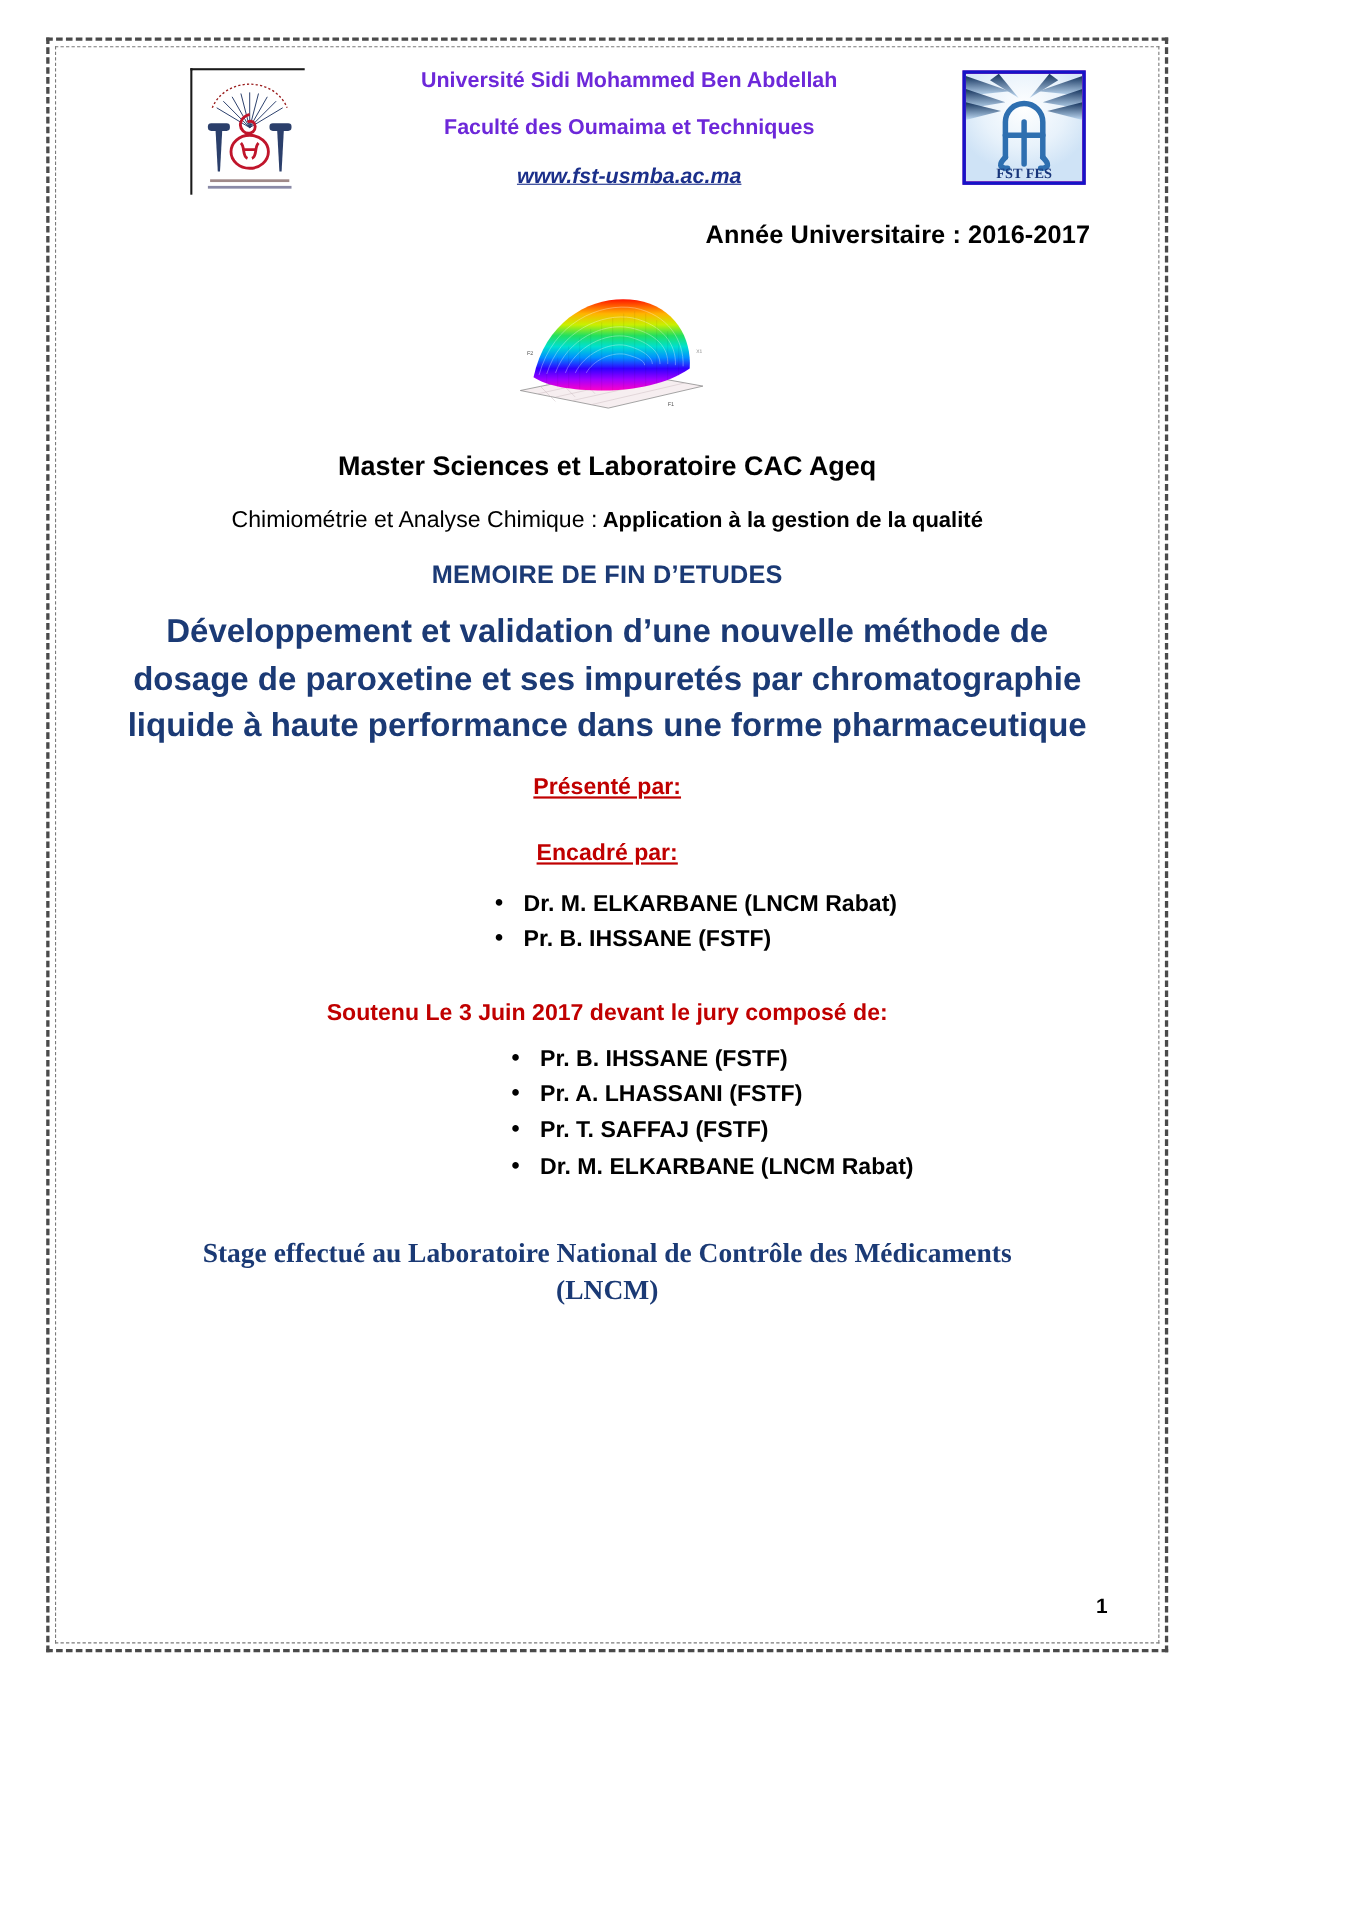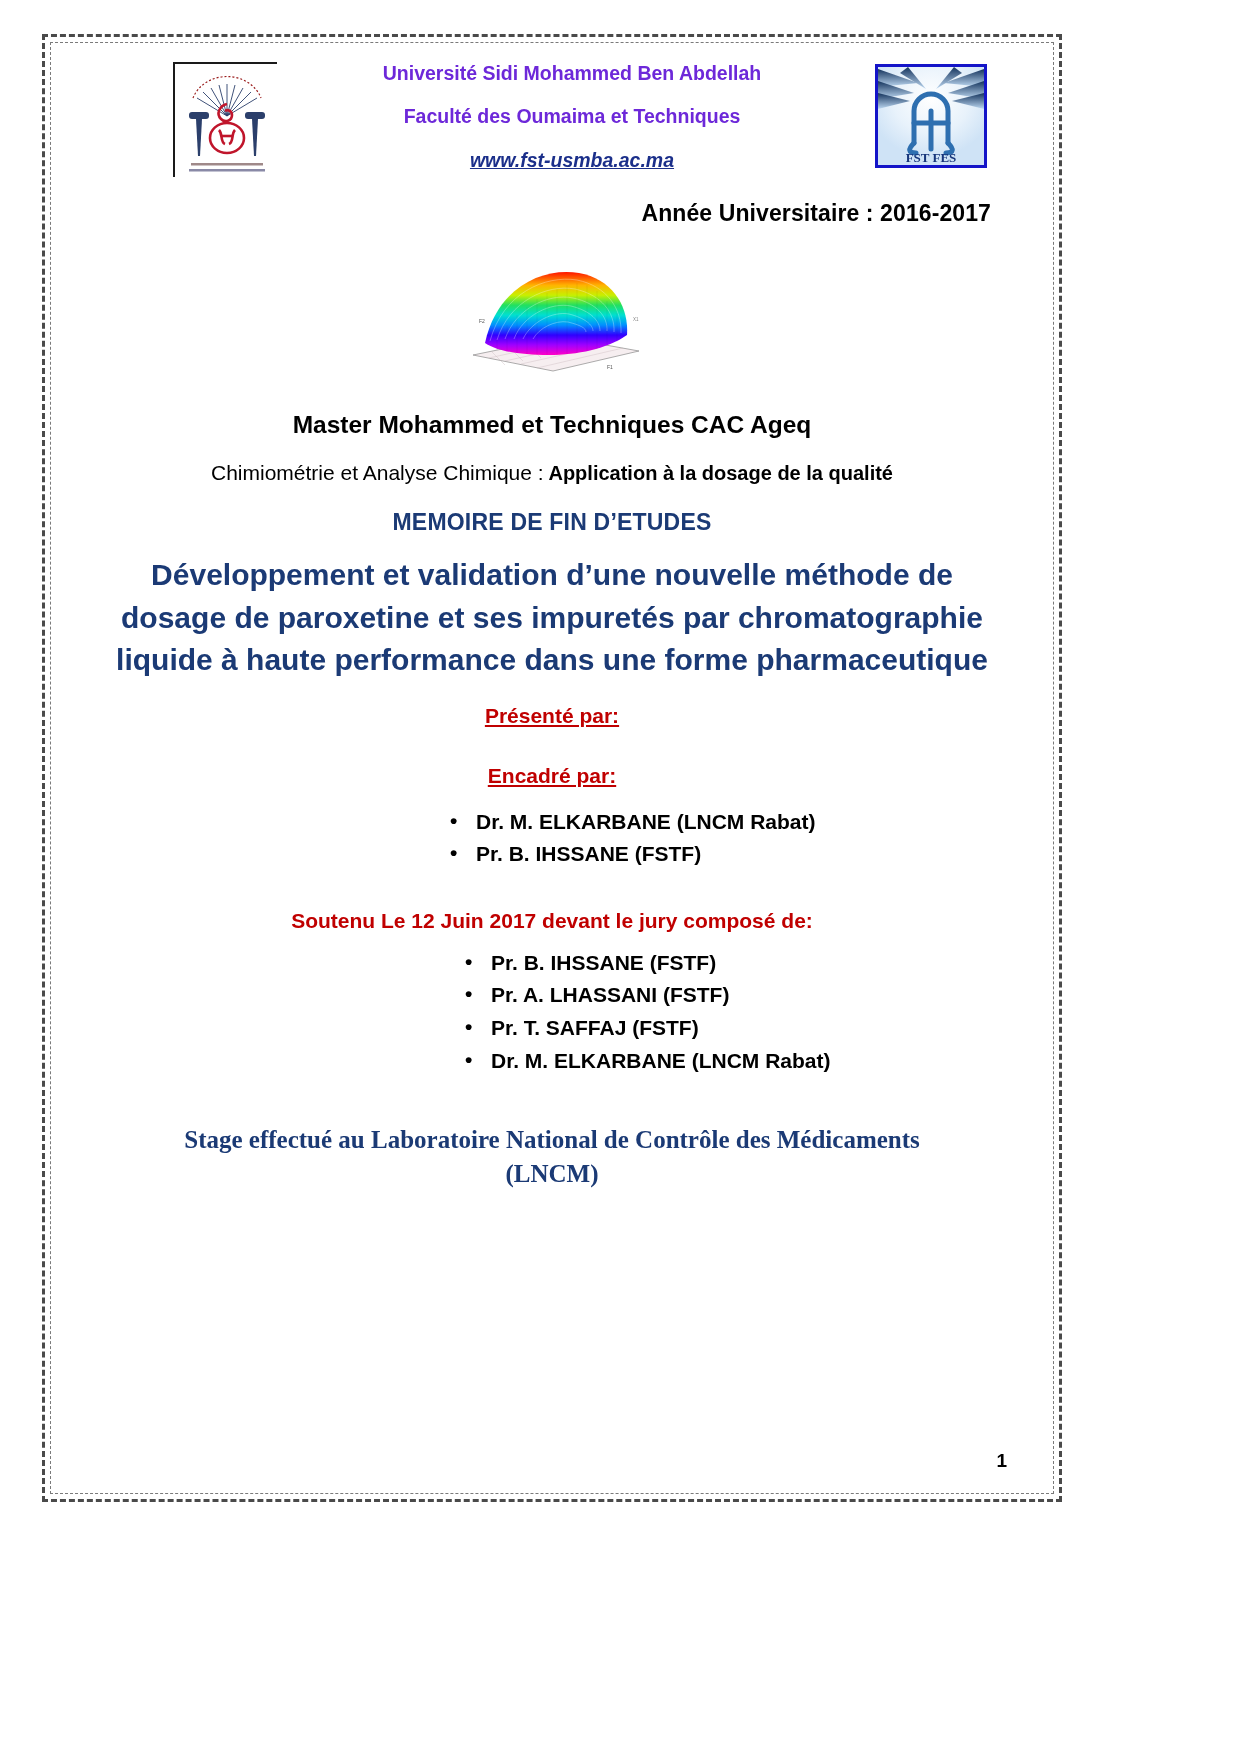--- a/index.html
+++ b/index.html
@@ -378,40 +378,40 @@
           </g>
         </g>
 
         <text x="22" y="72" font-family="Liberation Sans, sans-serif" font-size="5" fill="#555">F2</text>
         <text x="150" y="118" font-family="Liberation Sans, sans-serif" font-size="5" fill="#555">F1</text>
         <text x="176" y="70" font-family="Liberation Sans, sans-serif" font-size="4.5" fill="#888">X1</text>
       </svg>
     </div>
   </div>
 
-  <div class="deg-title">Master Mohammed et Techniques CAC Ageq</div>
+  <div class="deg-title">Master Sciences et Laboratoire CAC Ageq</div>
 
   <div class="deg-sub">
-    <span class="b">Chimiométrie et Analyse Chimique :</span><span class="s"> Application à la dosage de la qualité</span>
+    <span class="b">Chimiométrie et Analyse Chimique :</span><span class="s"> Application à la gestion de la qualité</span>
   </div>
 
   <div class="memoire">MEMOIRE DE FIN D’ETUDES</div>
 
 
   <div class="main-title">Développement et validation d’une nouvelle méthode de dosage de paroxetine et ses impuretés par chromatographie liquide à haute performance dans une forme pharmaceutique</div>
 
   <div class="redhead">Présenté par:</div>
 
   <div class="redhead" style="margin-top:36px;">Encadré par:</div>
   <ul class="bullets bl-enc">
     <li>Dr. M. ELKARBANE (LNCM  Rabat)</li>
     <li>Pr. B. IHSSANE          (FSTF)</li>
   </ul>
 
-  <div class="soutenu">Soutenu Le 12  Juin 2017  devant le jury composé de:</div>
+  <div class="soutenu">Soutenu Le 3  Juin 2017  devant le jury composé de:</div>
   <ul class="bullets bl-jury" style="margin-top:14px;">
     <li>Pr. B. IHSSANE          (FSTF)</li>
     <li>Pr. A. LHASSANI        (FSTF)</li>
     <li>Pr. T. SAFFAJ            (FSTF)</li>
     <li> Dr. M. ELKARBANE  (LNCM  Rabat)</li>
   </ul>
 
   <div class="stage">
     <div>Stage effectué au Laboratoire National de Contrôle des Médicaments</div>
     <div>(LNCM)</div>

